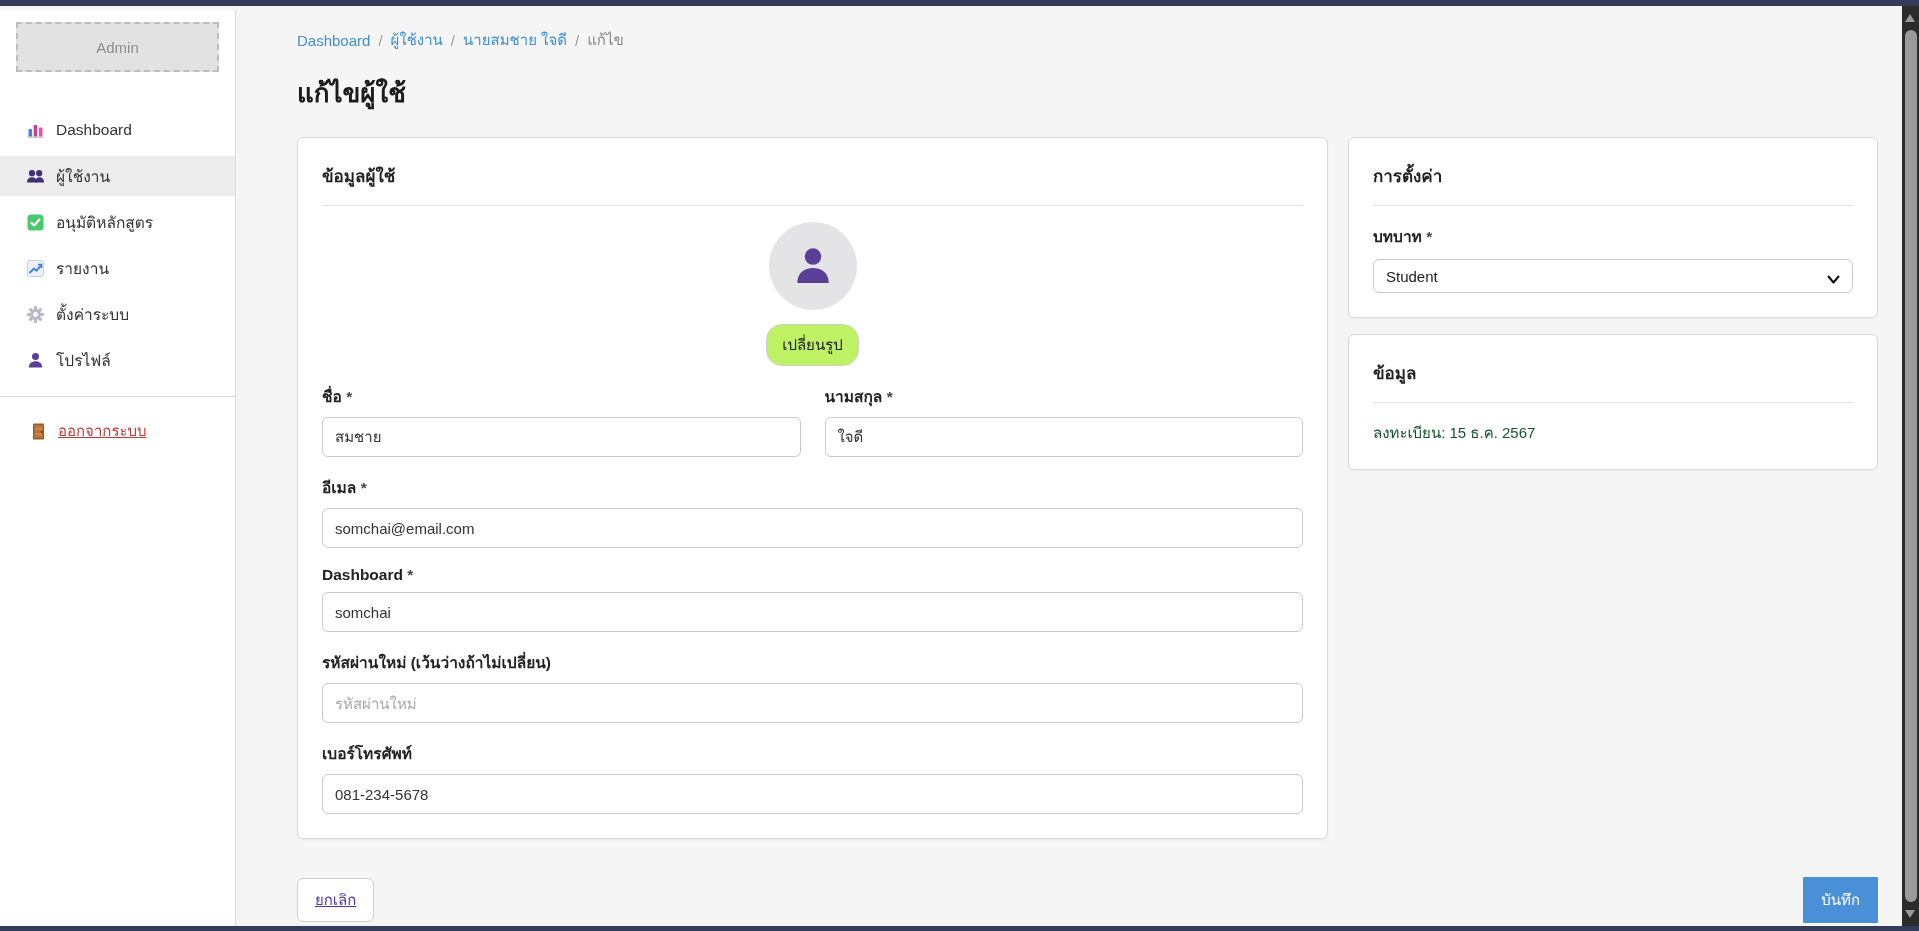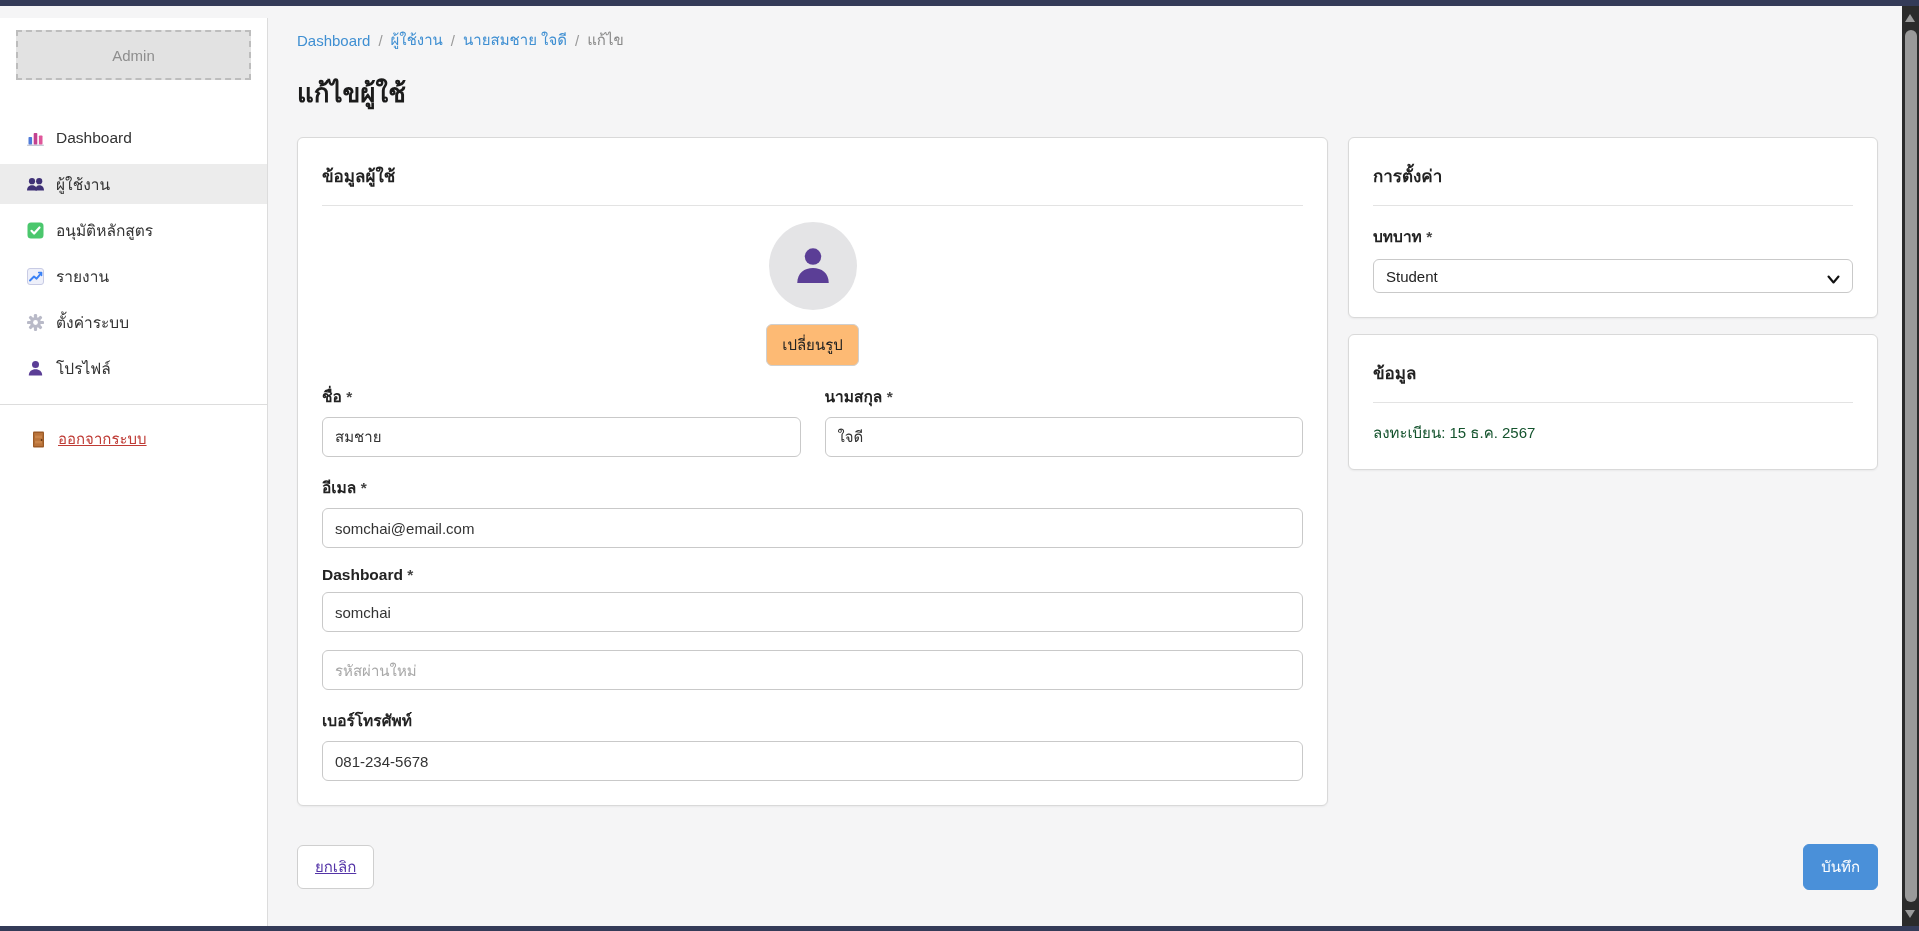--- a/index.html
+++ b/index.html
@@ -12,21 +12,21 @@
   .top-strip { position:absolute; left:0; top:0; width:100%; height:6px; background:#343b58; z-index:30; }
   .bottom-strip { position:absolute; left:0; bottom:0; width:100%; height:5px; background:#343b58; z-index:30; }
   .scrollbar { position:absolute; right:0; top:6px; bottom:5px; width:17px; background:#2b2b2b; z-index:20; }
   .sb-arrow-up { position:absolute; top:8px; left:3px; width:0; height:0;
     border-left:5.5px solid transparent; border-right:5.5px solid transparent; border-bottom:8px solid #9a9a9a; }
   .sb-arrow-down { position:absolute; bottom:8px; left:3px; width:0; height:0;
     border-left:5.5px solid transparent; border-right:5.5px solid transparent; border-top:8px solid #9a9a9a; }
   .sb-thumb { position:absolute; top:24px; left:2.5px; width:12px; height:872px; background:#9a9a9a; border-radius:7px; }
 
   
-  .sidebar { position:absolute; left:0; top:18px; bottom:5px; width:268px; background:#fff;
+  .sidebar { position:absolute; left:0; top:10px; bottom:5px; width:236px; background:#fff;
     border-right:1px solid #dcdcdc; z-index:10; }
   .admin-box { margin:12px 16px 0 16px; height:50px; background:#e2e2e2; border:2px dashed #bdbdbd;
     display:flex; align-items:center; justify-content:center; color:#8e8e8e; font-size:15px; }
   .nav { margin-top:38px; }
   .nav-item { display:flex; align-items:center; gap:11px; padding:9px 0 9px 26px; height:40px;
     margin-bottom:6px; color:#333; font-size:15.5px; cursor:pointer; }
   .nav-item.active { background:#ececec; }
   .nav-item .ic { width:19px; height:19px; flex:0 0 19px; display:inline-flex; }
   .side-divider { border-top:1px solid #ddd; margin:16px 0 22px 0; }
   .logout { display:flex; align-items:center; gap:11px; padding-left:30px; cursor:pointer;
@@ -44,22 +44,22 @@
   .content { display:flex; gap:20px; margin-top:24px; align-items:flex-start; }
   .card { background:#fff; border:1px solid #d9d9d9; border-radius:6px;
     box-shadow:0 1px 2px rgba(0,0,0,.05); padding:24px; }
   .card-title { font-size:17px; font-weight:bold; color:#222; padding-bottom:16px;
     border-bottom:1px solid #e3e3e3; }
 
   .form-card { flex:1; }
   .avatar-wrap { text-align:center; margin-top:16px; }
   .avatar-circle { width:88px; height:88px; border-radius:50%; background:#e4e4e6;
     display:inline-flex; align-items:center; justify-content:center; }
-  .change-photo { display:block; margin:14px auto 0 auto; background:#fdba74; border:1px solid #cfcfcf;
-    border-radius:6px; padding:8px 15px; font-size:15px; color:#222; cursor:pointer;
+  .change-photo { display:block; margin:14px auto 0 auto; background:#bef264; border:1px solid #cfcfcf;
+    border-radius:16px; padding:8px 15px; font-size:15px; color:#222; cursor:pointer;
     font-family:inherit; }
 
   .row2 { display:flex; gap:24px; }
   .row2 > .field { flex:1; }
   .field { margin-top:18px; }
   .field label { display:block; font-weight:bold; font-size:15.5px; color:#222; margin-bottom:8px; }
   .field .req { font-weight:bold; color:#444; }
   .field input { width:100%; height:40px; border:1px solid #c9c9c9; border-radius:6px;
     padding:0 12px; font-size:15px; color:#333; font-family:inherit; background:#fff; }
   .field input::placeholder { color:#a9a9a9; }
@@ -68,21 +68,21 @@
   .select-wrap { position:relative; margin-top:10px; }
   .select-wrap select { width:100%; height:34px; border:1px solid #c9c9c9; border-radius:6px;
     padding:0 34px 0 12px; font-size:15px; color:#222; background:#fff; appearance:none;
     -webkit-appearance:none; font-family:inherit; cursor:pointer; }
   .select-chevron { position:absolute; right:12px; top:13px; pointer-events:none; }
   .info-text { margin-top:18px; color:#14532d; font-size:15px; }
 
   .actions { display:flex; justify-content:space-between; align-items:center; margin-top:38px; }
   .btn-cancel { background:#fff; border:1px solid #cfcfcf; border-radius:6px; padding:9px 17px;
     font-size:15px; color:#5434a7; text-decoration:underline; cursor:pointer; font-family:inherit; }
-  .btn-save { background:#4a90d9; border:1px solid #4a90d9; border-radius:6px; padding:10px 17px;
+  .btn-save { background:#4a90d9; border:1px solid #4a90d9; border-radius:1px; padding:10px 17px;
     font-size:15px; color:#fff; cursor:pointer; font-family:inherit;text-align:center; }
 </style>
 </head>
 <body>
 
 <div class="top-strip"></div>
 <div class="bottom-strip"></div>
 <div class="scrollbar">
   <div class="sb-arrow-up"></div>
   <div class="sb-thumb"></div>
@@ -240,20 +240,21 @@
 
       <div class="field">
         <label>
           <span>Dashboard</span>
           <span class="req">*</span>
         </label>
         <input type="text" value="somchai" style="">
       </div>
 
       <div class="field">
+        <label>รหัสผ่านใหม่ (เว้นว่างถ้าไม่เปลี่ยน)</label>
         <input type="text" placeholder="รหัสผ่านใหม่" style="">
       </div>
 
       <div class="field">
         <label>เบอร์โทรศัพท์</label>
         <input type="text" value="081-234-5678" style="">
       </div>
     </section>
 
     <div class="right-col">

